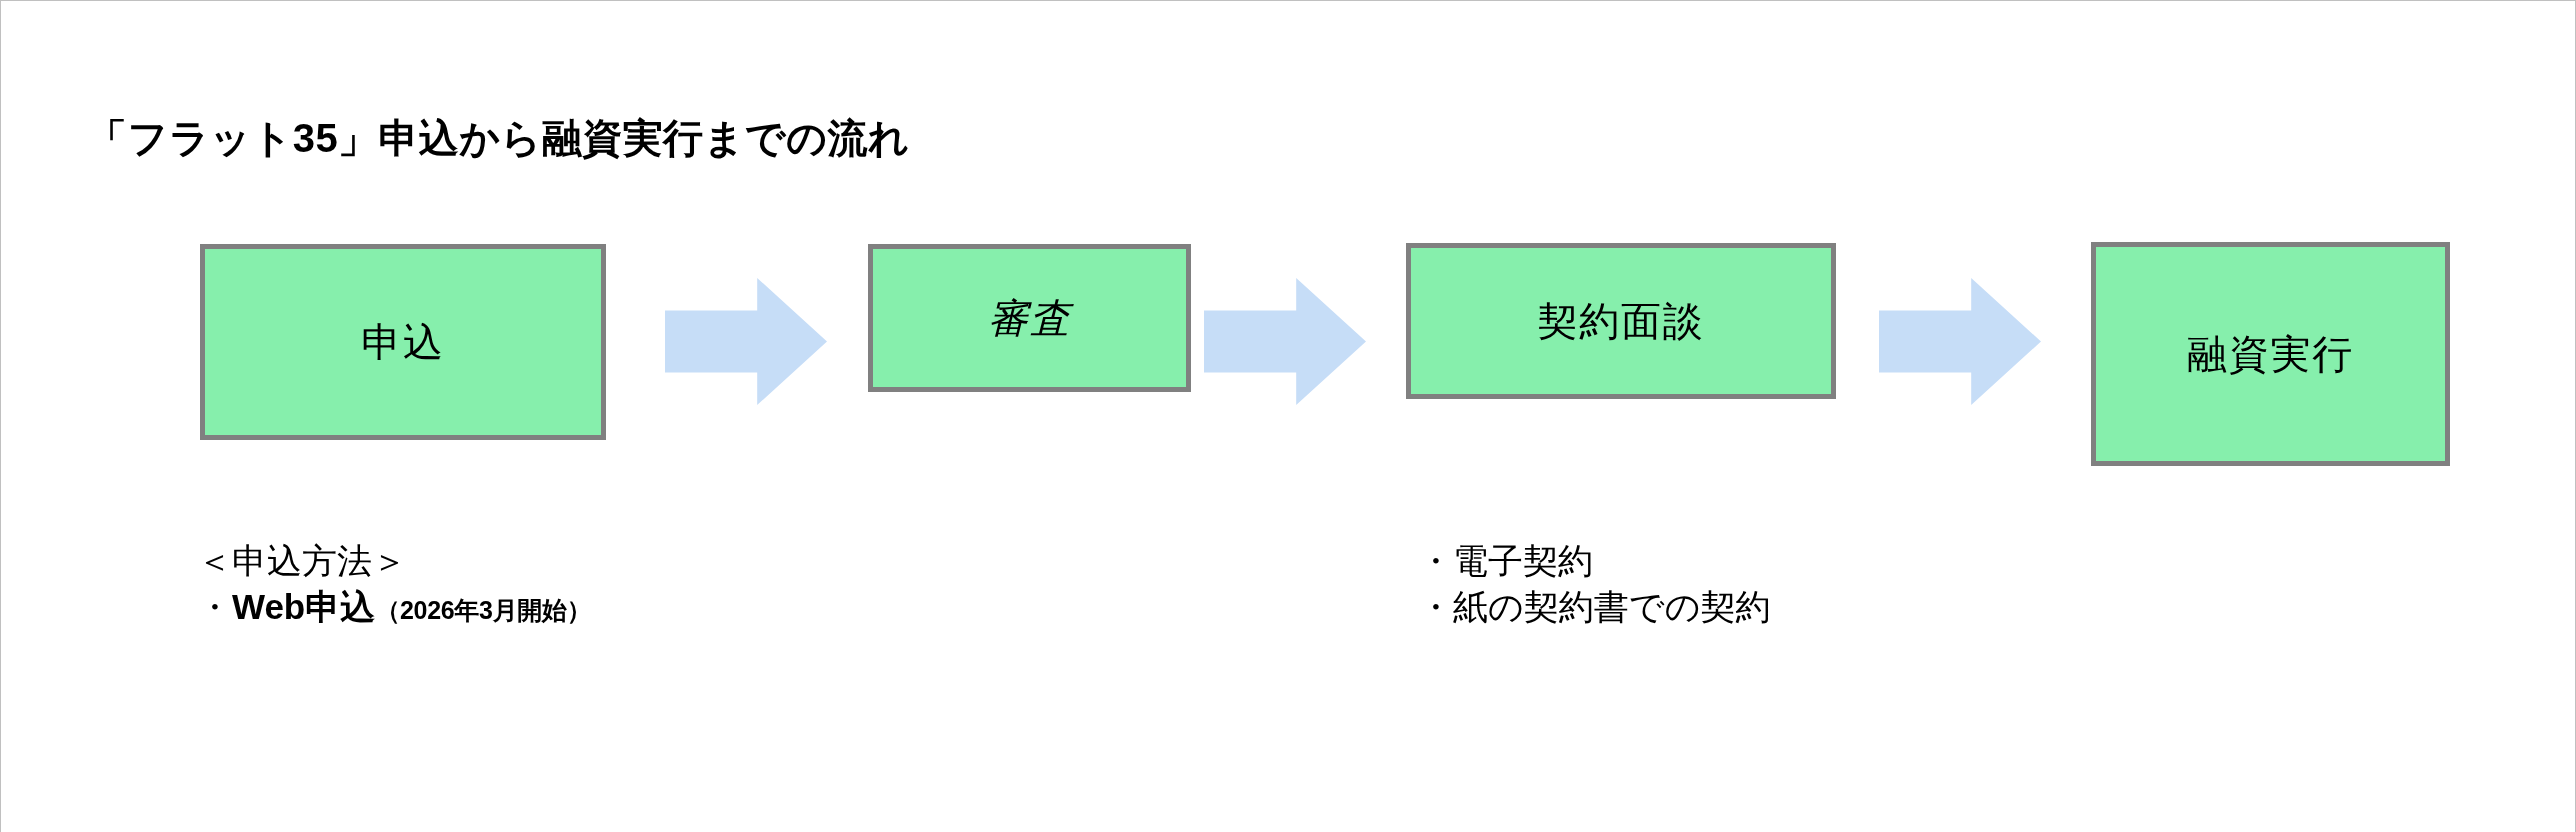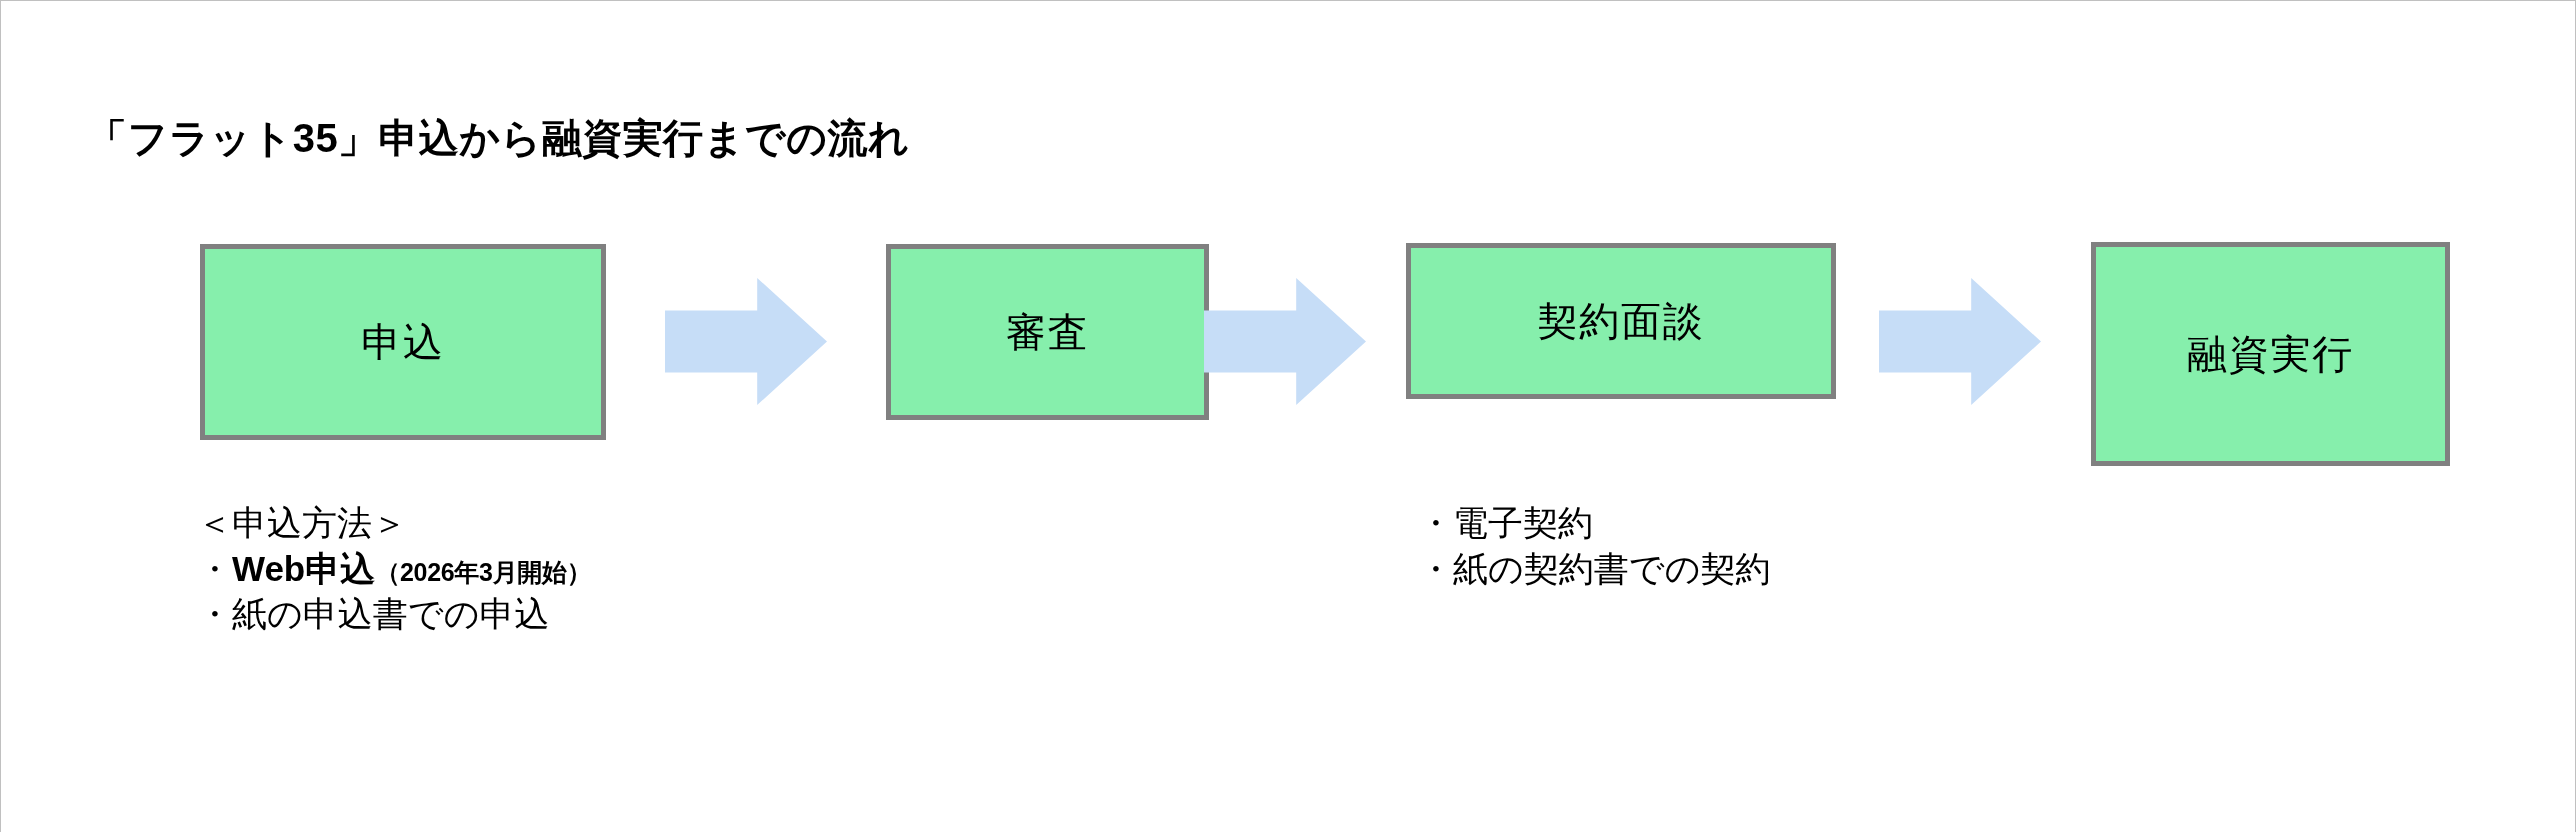--- a/index.html
+++ b/index.html
@@ -47,39 +47,40 @@
   }
   .flow-box .flow-label {
     font-size: 40px;
     font-weight: normal;
     letter-spacing: 1.7px;
     white-space: nowrap;
     color: #000000;
   }
 
   #box-0 { left: 199px;  top: 243px; width: 406px; height: 196px; }
-  #box-1 { left: 885px; top: 243px; width: 323px; height: 176px; }
+  #box-1 { left: 867px; top: 243px; width: 323px; height: 148px; font-style: italic; }
   #box-2 { left: 1405px; top: 242px; width: 430px; height: 156px; }
   #box-3 { left: 2090px; top: 241px; width: 359px; height: 224px; }
 
   
   .flow-arrow {
     position: absolute;
   }
   .flow-arrow svg { display: block; width: 100%; height: 100%; }
 
   #arrow-0 { left: 664px;  top: 277px; width: 162px; height: 127px; }
   #arrow-1 { left: 1203px; top: 277px; width: 162px; height: 127px; }
   #arrow-2 { left: 1878px; top: 277px; width: 162px; height: 127px; }
 
   
   .caption-block {
     position: absolute;
     line-height: 1.30;
     white-space: nowrap;
+    margin-top: 38px;
   }
   .caption-heading {
     font-size: 35px;
     font-weight: normal;
     letter-spacing: 0px;
   }
   .caption-item {
     font-size: 35px;
     font-weight: normal;
   }
@@ -132,21 +133,20 @@
 
   <div class="flow-arrow" id="arrow-2">
     <svg viewBox="0 0 188 148" preserveAspectRatio="none" aria-hidden="true">
       <polygon points="0,38 107,38 107,0 188,74 107,148 107,110 0,110" fill="#c6ddf7"></polygon>
     </svg>
   </div>
 
   <div class="caption-block" id="caption-0">
     <div class="caption-heading">＜申込方法＞</div>
     <div class="caption-item strong"><span class="caption-bullet">・</span><span class="caption-main">Web申込</span><span class="caption-note">（2026年3月開始）</span></div>
-    <div class="caption-item"><span class="caption-bullet">・</span><span class="caption-main">紙の申込書での申込</span></div>
   </div>
 
   <div class="caption-block" id="caption-1">
     <div class="caption-item"><span class="caption-bullet">・</span><span class="caption-main">電子契約</span></div>
     <div class="caption-item"><span class="caption-bullet">・</span><span class="caption-main">紙の契約書での契約</span></div>
   </div>
 
 </div>
 
 

